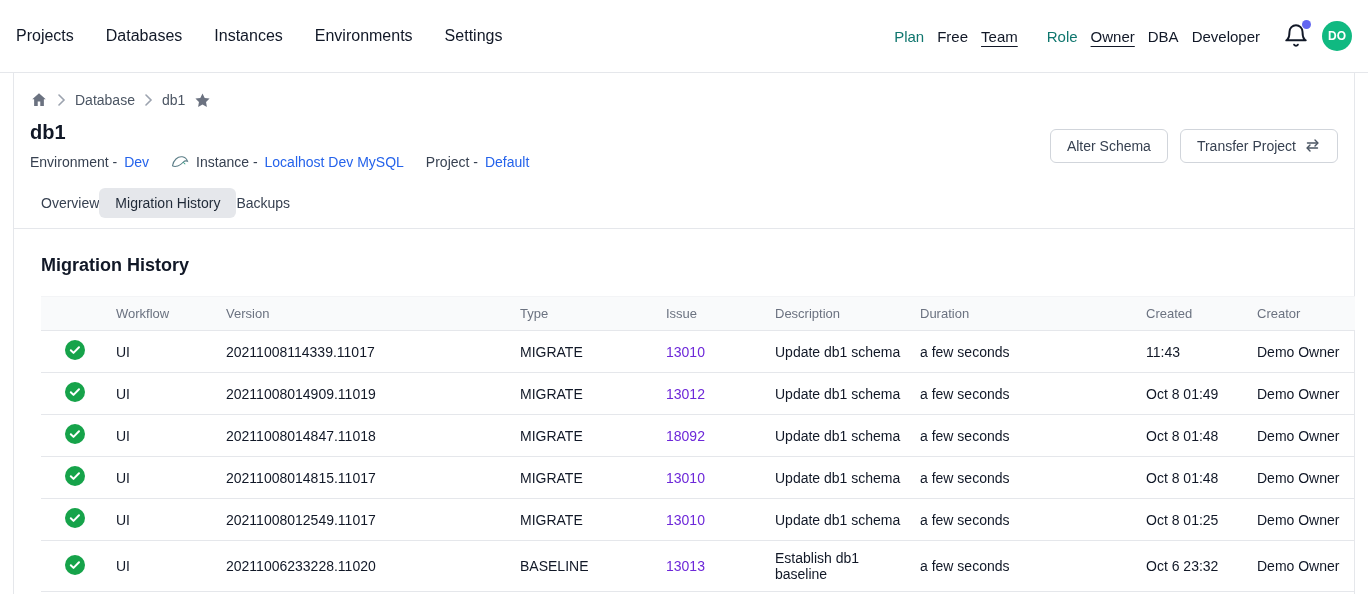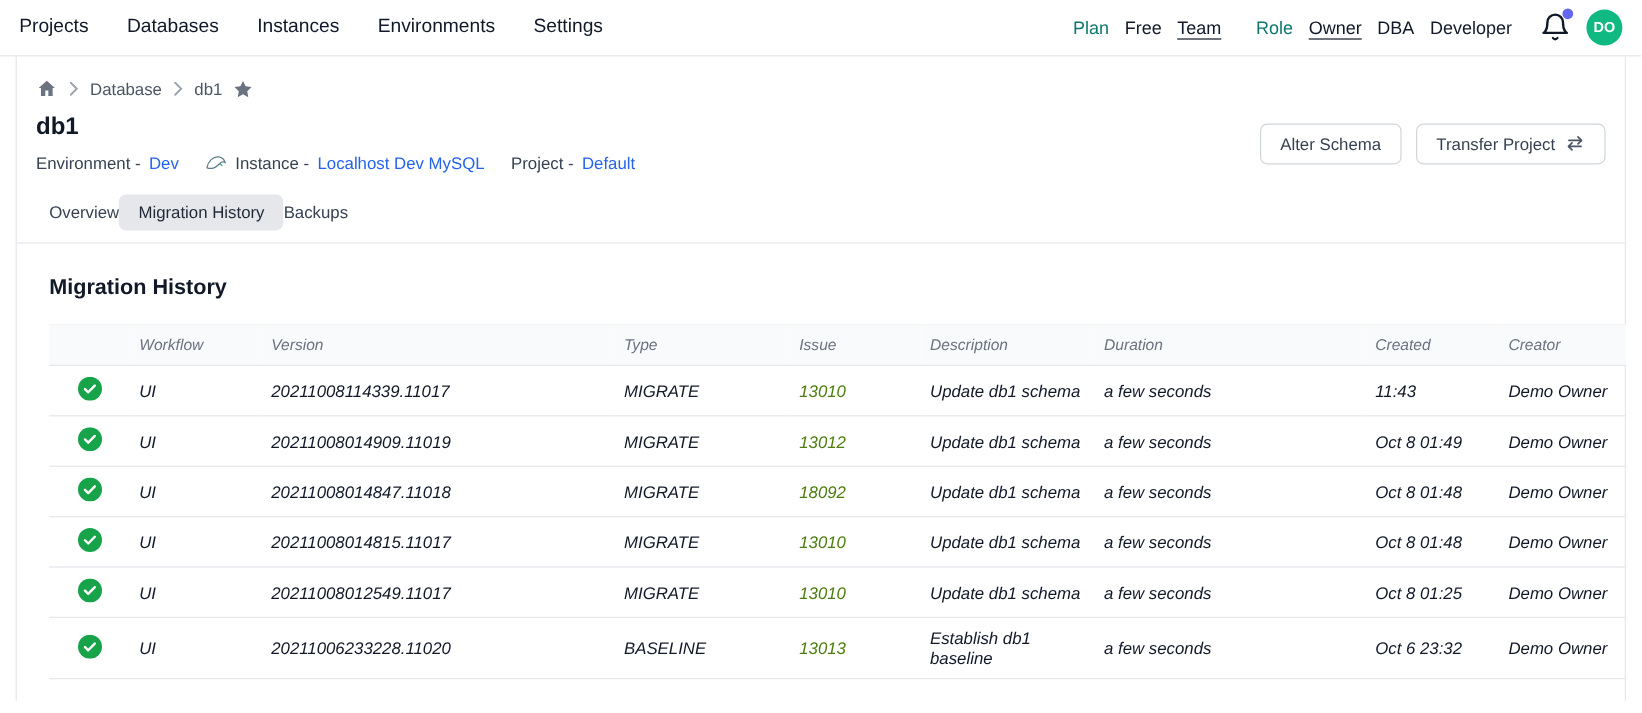--- a/index.html
+++ b/index.html
@@ -1,20 +1,20 @@
 <!DOCTYPE html>
 <html><head>
 <meta charset="utf-8">
 <style>
   * { margin:0; padding:0; box-sizing:border-box; }
   html,body { width:1368px; height:594px; overflow:hidden; background:#fff;
     font-family:"Liberation Sans", sans-serif; color:#1f2937; }
 
   
-  .topbar { height:47px; display:flex; justify-content:space-between;
+  .topbar { height:73px; display:flex; justify-content:space-between;
     padding:0 16px; border-bottom:1px solid #e5e7eb; }
   .nav-left { display:flex; align-items:center; gap:32px; font-size:16px; color:#111827; }
   .nav-left span { cursor:pointer; }
   .nav-right { display:flex; align-items:center; gap:13px; font-size:15px; color:#111827; }
   .txt-purple { color:#0f766e; }
   .underlined { text-decoration:underline; text-underline-offset:4px; }
   .role-label { margin-left:16px; }
   .bell-wrap { position:relative; margin-left:10px; width:26px; height:26px; }
   .bell-dot { position:absolute; top:-3px; right:-2px; width:9px; height:9px;
     border-radius:50%; background:#6366f1; }
@@ -49,27 +49,27 @@
   .tab.active { background:#e5e7eb; border-radius:6px; padding:7px 16px; color:#1f2937; }
 
   
   .mig-head { display:flex; align-items:center; padding:26px 27px 0 27px; }
   .mig-title { font-size:18px; font-weight:700; color:#111827; }
   .btn-primary { margin-left:24px; background:#4f46e5; color:#fff; border:none;
     border-radius:6px; padding:10px 18px; font-size:14px; font-weight:600;
     cursor:pointer; font-family:inherit; }
 
   
-  .mig-table { margin:20px 27px 0 27px; width:1314px; border-collapse:collapse; table-layout:fixed;font-style:italic; }
+  .mig-table { margin:20px 27px 0 27px; width:1314px; border-collapse:collapse; table-layout:fixed; }
   .mig-table thead th { background:#f9fafb; text-align:left; font-size:13px; color:#6b7280;
     font-weight:500; padding:9px 8px; border-top:1px solid #f3f4f6; border-bottom:1px solid #e5e7eb; }
   .mig-table tbody td { padding:9px 8px; border-bottom:1px solid #e5e7eb; font-size:14px;
     color:#111827; vertical-align:middle; }
   .mig-table td.icon-cell { text-align:center; }
-  .mig-table a.issue-link { color:#4d7c0f; text-decoration:none; cursor:pointer; }
+  .mig-table a.issue-link { color:#6d28d9; text-decoration:none; cursor:pointer; }
   .check-badge { display:inline-flex; width:20px; height:20px; }
 </style>
 </head>
 <body>
 
 <div class="topbar">
   <div class="nav-left">
     <span>Projects</span>
     <span>Databases</span>
     <span>Instances</span>

